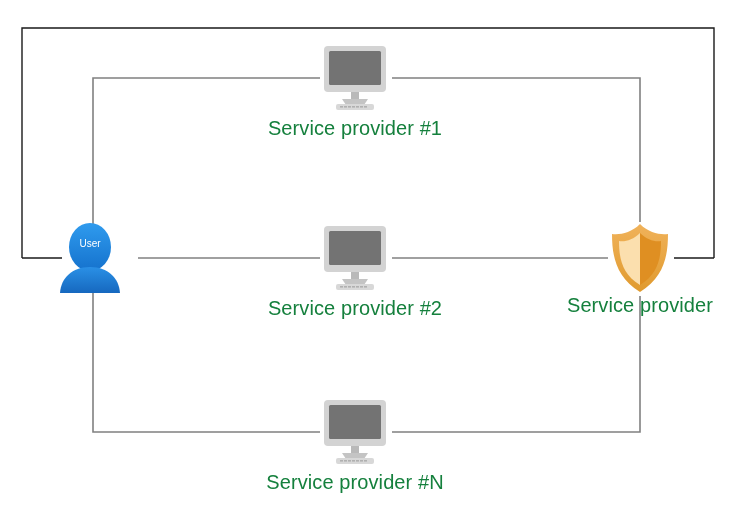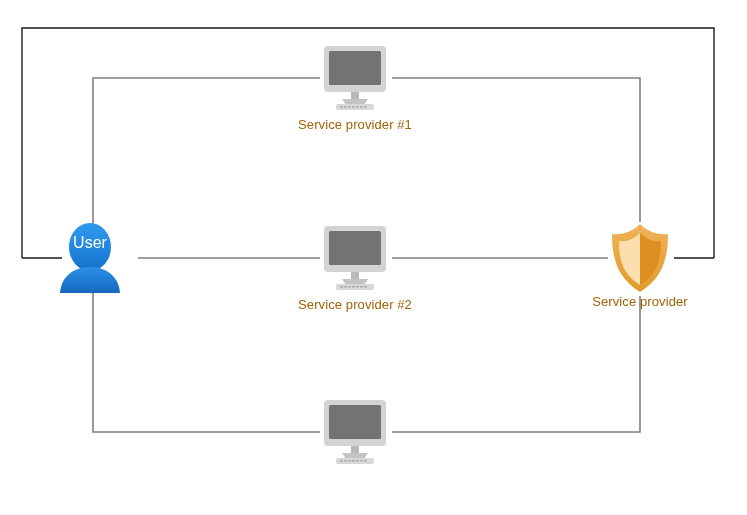--- a/index.html
+++ b/index.html
@@ -30,32 +30,32 @@
   }
   .node-icon {
     position: relative;
     display: block;
   }
   .node-label {
     position: absolute;
     left: 50%;
     transform: translateX(-50%);
     white-space: nowrap;
-    font-size: 13px;
-    color: #a16207;
+    font-size: 20px;
+    color: #15803d;
     font-family: "Liberation Sans", sans-serif;
     letter-spacing: 0.1px;
   }
   .user-text {
     position: absolute;
     left: 50%;
     top: 30%;
     transform: translate(-50%, -50%);
     color: #ffffff;
-    font-size: 16px;
+    font-size: 10px;
     font-family: "Liberation Sans", sans-serif;
     pointer-events: none;
     white-space: nowrap;
   }
 </style>
 </head>
 <body>
 
 <div id="canvas">
 
@@ -154,20 +154,21 @@
       <g fill="#b0b0b0">
         <rect x="20" y="61" width="3" height="1.6"></rect>
         <rect x="24" y="61" width="3" height="1.6"></rect>
         <rect x="28" y="61" width="3" height="1.6"></rect>
         <rect x="32" y="61" width="3" height="1.6"></rect>
         <rect x="36" y="61" width="3" height="1.6"></rect>
         <rect x="40" y="61" width="3" height="1.6"></rect>
         <rect x="44" y="61" width="3" height="1.6"></rect>
       </g>
     </svg>
+    <span class="node-label" style="top:72px;">Service provider #N</span>
   </div>
 
   <div class="node" style="left:640px; top:258px;">
     <svg class="node-icon" width="62" height="72" viewBox="0 0 62 72" xmlns="http://www.w3.org/2000/svg">
       <defs>
         <linearGradient id="shieldOuter" x1="0" y1="0" x2="0" y2="1">
           <stop offset="0%" stop-color="#f0b25a"></stop>
           <stop offset="100%" stop-color="#e09a2e"></stop>
         </linearGradient>
       </defs>

